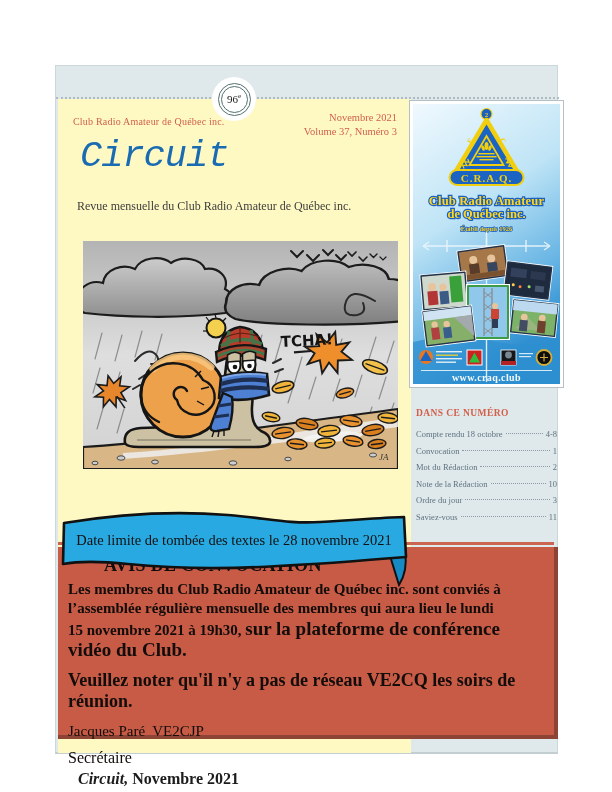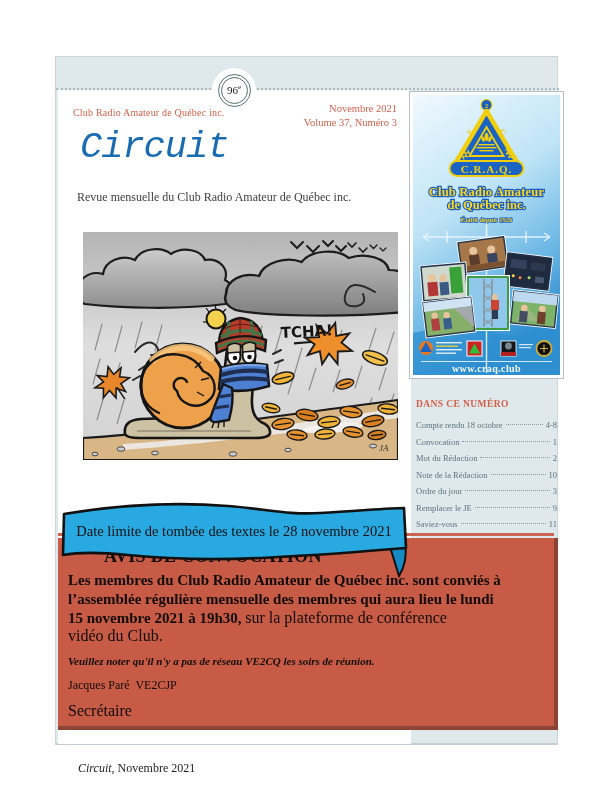--- a/index.html
+++ b/index.html
@@ -1,48 +1,48 @@
 <!DOCTYPE html>
 <html><head>
 <meta charset="utf-8">
 <style>
   html,body{margin:0;padding:0;background:#ffffff;}
   body{width:612px;height:792px;position:relative;overflow:hidden;
        font-family:"Liberation Serif",serif;-webkit-font-smoothing:antialiased;}
-  .band{position:absolute;left:55px;top:56px;width:503px;height:689px;
+  .band{position:absolute;left:55px;top:65px;width:503px;height:689px;
         background:#dfe8ea;border:1px solid #ccd7da;border-bottom:2px solid #c3ced2;box-sizing:border-box;}
   .dotted{position:absolute;left:0;top:31px;width:503px;border-top:2px dotted #aebcc1;}
   .badge{position:absolute;left:156px;top:11px;width:44px;height:44px;border-radius:50%;
          background:#ffffff;display:flex;align-items:center;justify-content:center;z-index:5;}
   .badge-ring{width:31px;height:31px;border-radius:50%;border:1.5px solid #54706f;
               display:flex;align-items:center;justify-content:center;}
   .badge-ring-inner{width:25px;height:25px;border-radius:50%;border:1px solid #54706f;
               display:flex;align-items:center;justify-content:center;}
   .badge-text{font-size:11px;color:#222;line-height:1;}
   .badge-text sup{font-size:7px;}
-  .main-col{position:absolute;left:2px;top:33px;width:353px;height:654px;background:#ffffff;}
+  .main-col{position:absolute;left:2px;top:33px;width:353px;height:654px;background:#fef9c3;}
   .hdr-org{position:absolute;left:15px;top:17px;font-size:10px;color:#d2604b;letter-spacing:.2px;}
   .hdr-issue{position:absolute;right:14px;top:12px;font-size:10.5px;color:#d2604b;text-align:right;line-height:1.3;}
   .masthead{position:absolute;left:22px;top:36px;font-family:Liberation Mono, monospace;font-style:italic;
             font-size:37px;color:#1a6cb2;letter-spacing:-1px;}
   .subtitle{position:absolute;left:19px;top:100px;font-size:12px;color:#3d3d3d;}
   .cartoon{position:absolute;left:25px;top:142px;width:315px;height:228px;}
   .ribbon-wrap{position:absolute;left:0px;top:408px;width:352px;height:86px;z-index:4;}
   .rule-orange{position:absolute;left:2px;top:476px;width:496px;height:3px;background:#cb6450;z-index:2;}
   .notice{position:absolute;left:2px;top:481px;width:480px;height:182px;background:#c75b46;
           border-right:4px solid #8d4434;border-bottom:4px solid #8d4434;z-index:3;
           padding:6px 6px 0 10px;color:#120c0a;}
   .notice h2{margin:2px 0 4px 36px;font-size:18px;letter-spacing:.3px;font-weight:bold;}
   .n-line{font-weight:bold;font-size:15px;line-height:1.25;}
-  .n-big{font-weight:normal;font-size:16px;line-height:1.15;}
-  .n-note{font-weight:bold;font-size:11px;margin-top:9px;font-style:italic;}
-  .n-name{font-size:12px;margin-top:11px;}
+  .n-big{font-weight:bold;font-size:19px;line-height:1.15;}
+  .n-note{font-weight:bold;font-size:18px;margin-top:9px;}
+  .n-name{font-size:15px;margin-top:11px;}
   .n-role{font-size:16px;margin-top:9px;}
   .pre{white-space:pre-wrap;}
-  .footer{position:absolute;left:20px;top:671px;font-size:12px;color:#1c1c1c;z-index:1;}
+  .footer{position:absolute;left:20px;top:671px;font-size:16px;color:#1c1c1c;z-index:1;font-weight:bold;}
   .footer .it{font-style:italic;}
   .sidebar-poster{position:absolute;left:354px;top:35px;width:147px;height:280px;
                   border:3px solid #ffffff;outline:1px solid #b5c0c5;z-index:2;}
   .toc{position:absolute;left:360px;top:333px;width:141px;color:#5e7380;}
   .toc h3{margin:9px 0 8px 0;font-size:9.5px;font-weight:bold;color:#d2604b;letter-spacing:.4px;}
   .toc-row{display:flex;align-items:baseline;font-size:8.5px;line-height:16.5px;}
   .toc-row .lbl{white-space:nowrap;}
   .toc-row .leader{flex:1;border-bottom:1px dotted #8b9aa4;margin:0 3px;transform:translateY(-3px);}
   .toc-row .pg{white-space:nowrap;}
   svg text{font-family:"Liberation Serif",serif;}
@@ -483,24 +483,19 @@
         <span class="lbl">Note de la Rédaction</span>
         <span class="leader"></span>
         <span class="pg">10</span>
       </div>
     <div class="toc-row">
         <span class="lbl">Ordre du jour</span>
         <span class="leader"></span>
         <span class="pg">3</span>
       </div>
     <div class="toc-row">
-        <span class="lbl">Remplacer le JE</span>
-        <span class="leader"></span>
-        <span class="pg">9</span>
-      </div>
-    <div class="toc-row">
         <span class="lbl">Saviez-vous</span>
         <span class="leader"></span>
         <span class="pg">11</span>
       </div>
   </div>
 
 </div>
 
 </body></html>

